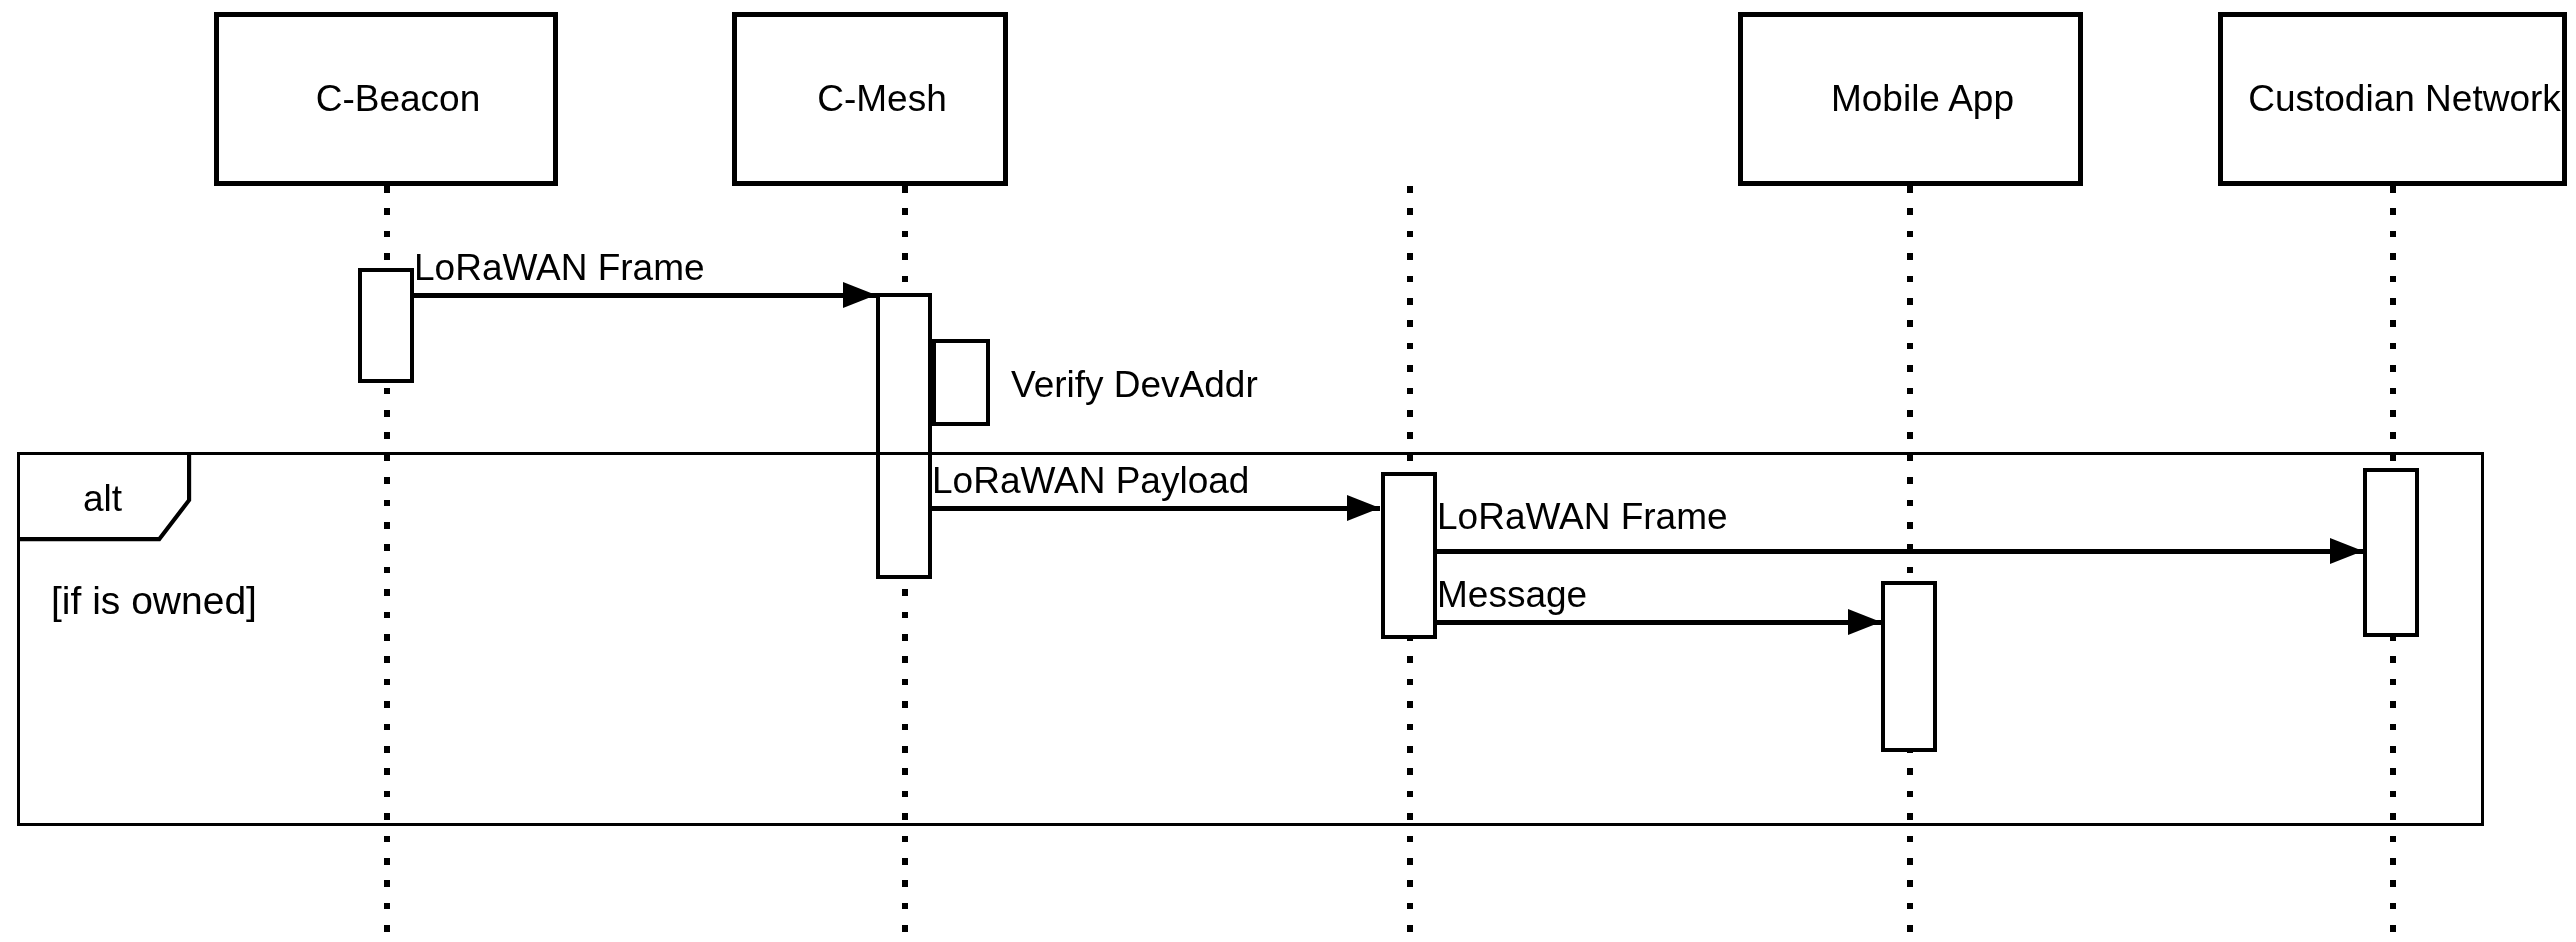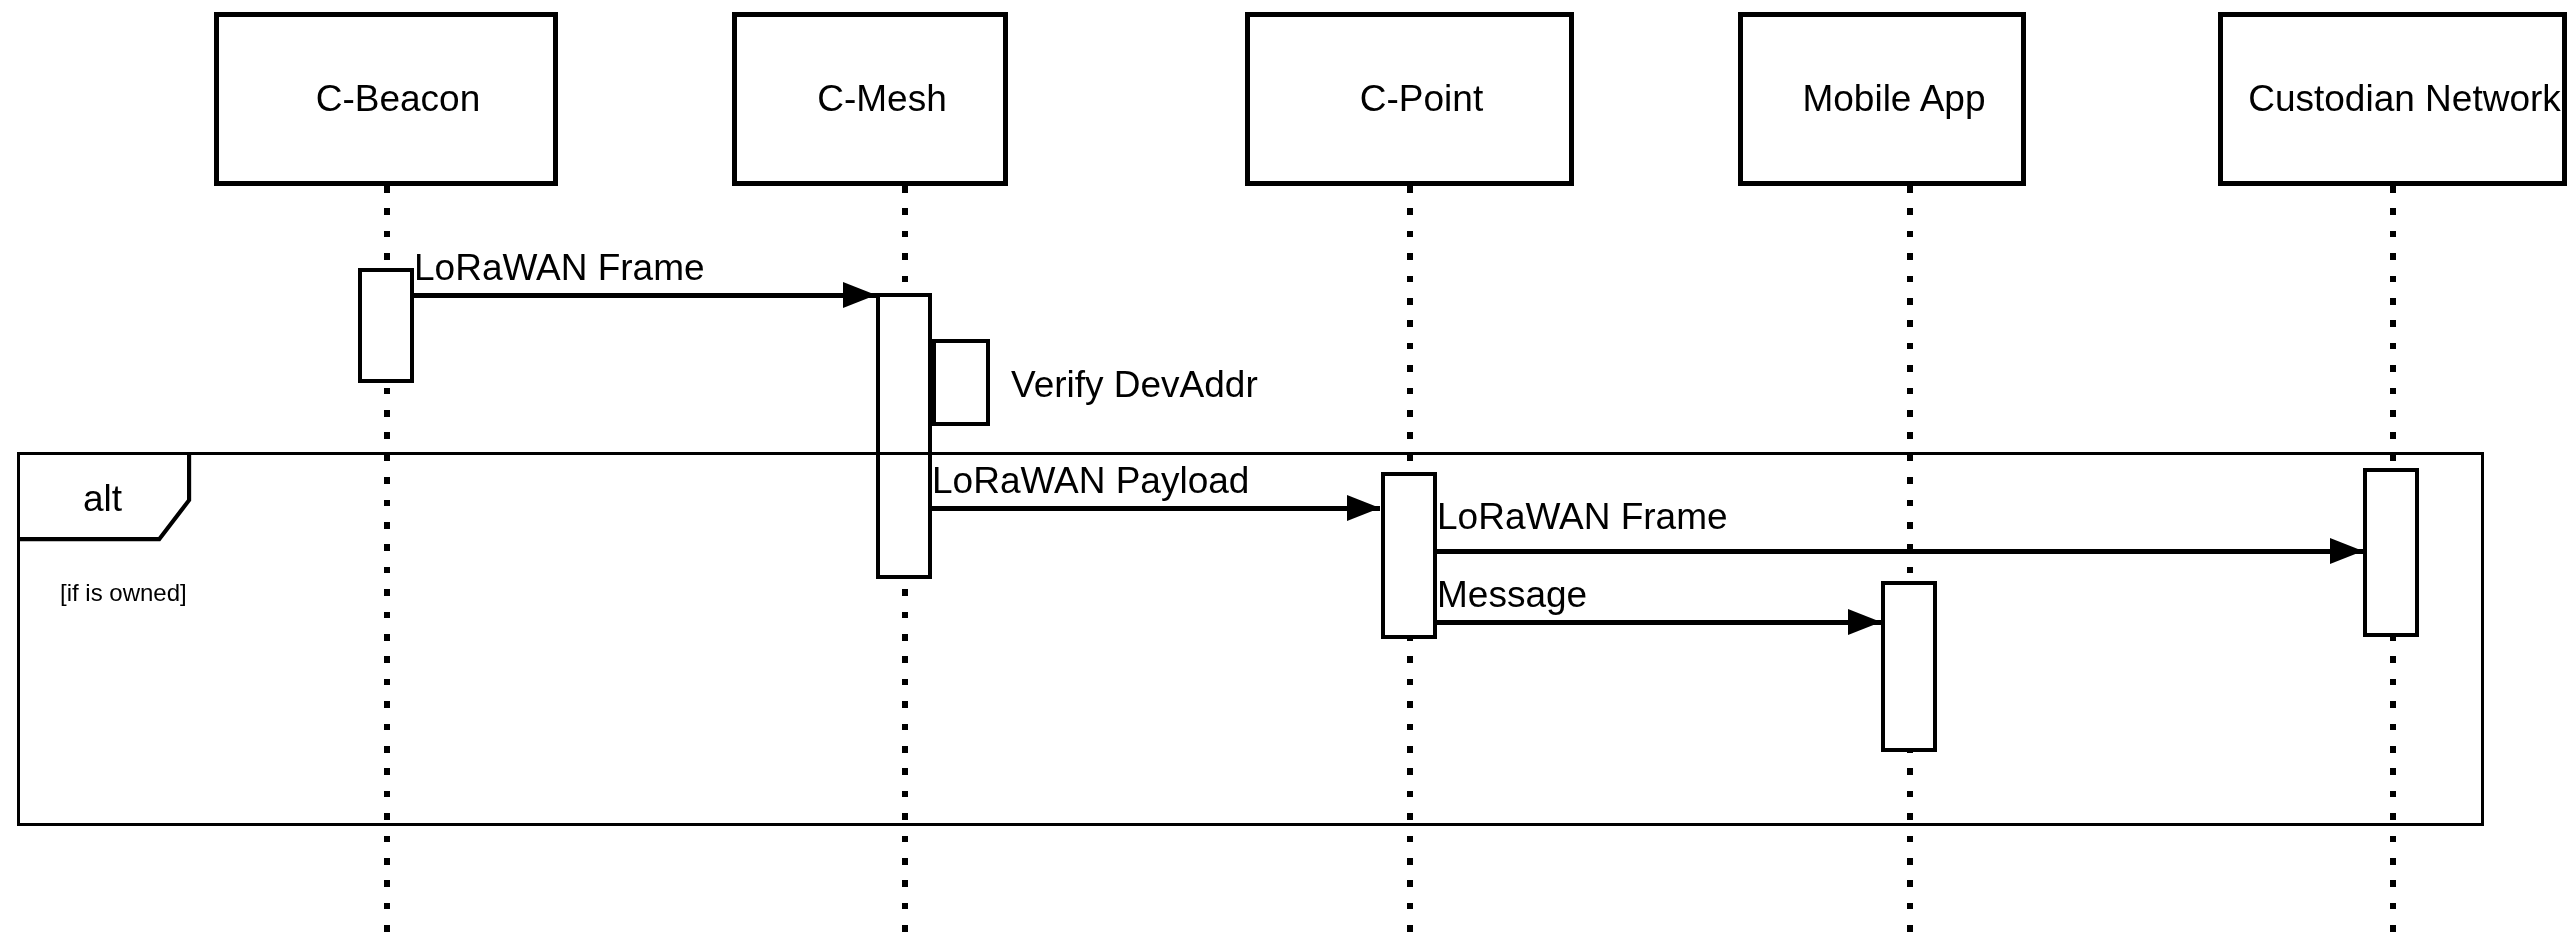--- a/index.html
+++ b/index.html
@@ -95,23 +95,23 @@
     position: absolute;
     left: 16.6px;
     top: 478px;
     width: 172px;
     text-align: center;
     font-size: 37px;
     z-index: 6;
   }
   .guard-label {
     position: absolute;
-    left: 60px;
+    left: 51px;
     top: 579px;
-    font-size: 24px;
+    font-size: 39px;
     white-space: nowrap;
     z-index: 6;
   }
   
   .arrow-line {
     position: absolute;
     height: 5px;
     background: var(--stroke);
     z-index: 4;
   }
@@ -182,24 +182,21 @@
   <div class="arrow-line" style="left:1437px; top:620px; width:444px"></div>
   <div class="arrow-head" style="left:1848px; top:609px"></div>
   <div class="msg-label" style="left:1437px; top:574px; width:486px">Message</div>
 
   <div class="pbox" style="left:214px;  width:344px">
     <span>C-Beacon</span>
   </div>
   <div class="pbox" style="left:732px;  width:276px">
     <span>C-Mesh</span>
   </div>
-  <div class="pbox" style="left:1245px; width:329px">
-    <span>C-Point</span>
-  </div>
-  <div class="pbox" style="left:1738px; width:288px">
+  <div class="pbox" style="left:1738px; width:345px">
     <span>Mobile App</span>
   </div>
   <div class="pbox" style="left:2218px; width:349px">
     <span>Custodian Network</span>
   </div>
 
 </div>
 
 
 </body></html>

